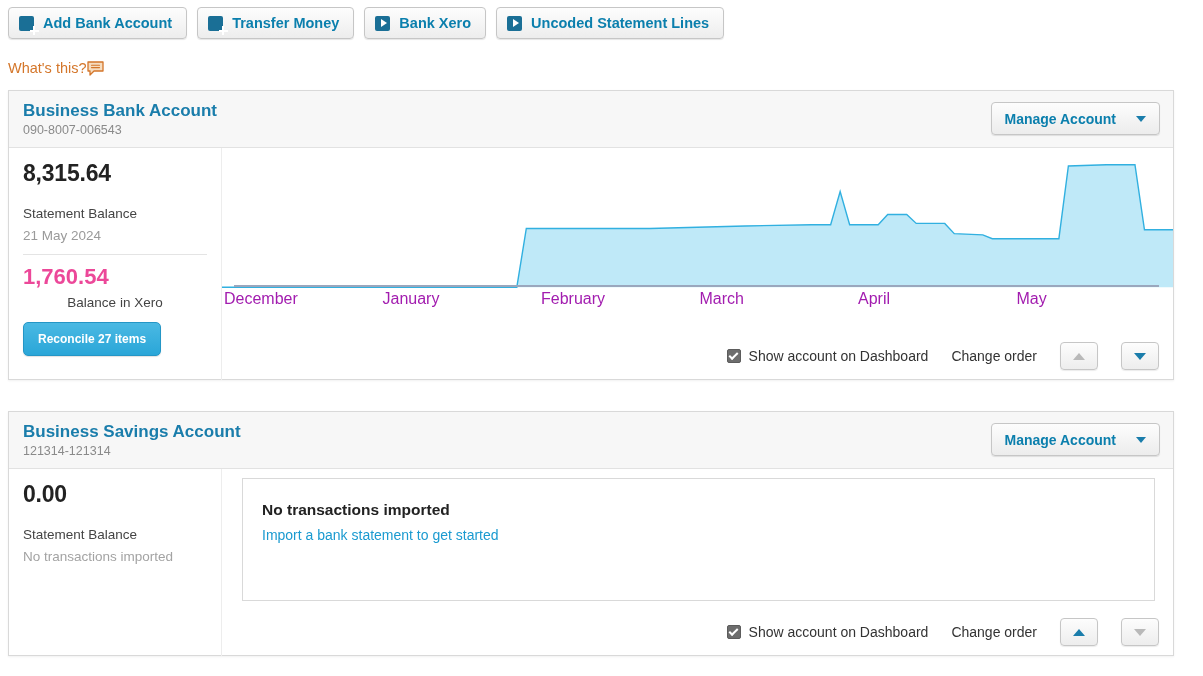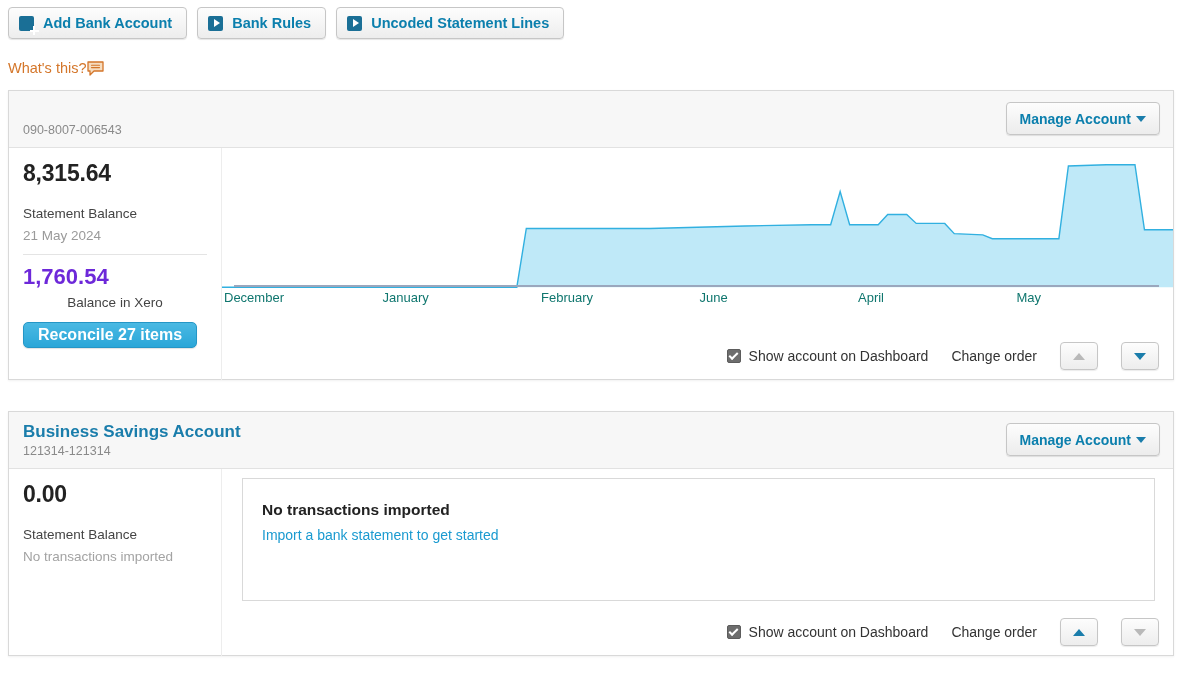--- a/index.html
+++ b/index.html
@@ -75,21 +75,21 @@
     position: absolute; left: 14px; top: 10px;
     color: #1a7dab; font-size: 17px; font-weight: bold;
     cursor: pointer;
   }
   .acct-num {
     position: absolute; left: 14px; top: 32px;
     color: #8a8a8a; font-size: 12.5px;
   }
   .manage-btn {
     position: absolute; right: 13px; top: 11px;
-    display: inline-flex; align-items: center; gap: 5px;
+    display: inline-flex; align-items: center; gap: 20px;
     height: 33px; padding: 0 13px;
     border: 1px solid #c6c6c6; border-radius: 4px;
     background: linear-gradient(to bottom, #fdfdfd 0%, #ececec 100%);
     box-shadow: 0 1px 1px rgba(0,0,0,.10);
     color: #0b7fad; font-size: 14px; font-weight: bold;
     cursor: pointer;
   }
   .caret-down {
     width: 0; height: 0;
     border-left: 5px solid transparent;
@@ -108,48 +108,48 @@
     padding: 12px 14px 0 14px;
   }
   .panel-body .divider-v {
     position: absolute; left: 212px; top: 0; bottom: 0;
     width: 1px; background: #ededed;
   }
   .bal-amount { font-size: 23px; font-weight: bold; color: #222; letter-spacing: -0.2px; }
   .bal-label  { font-size: 13.5px; color: #444; margin-top: 19px; }
   .bal-date   { font-size: 13.5px; color: #9a9a9a; margin-top: 7px; }
   .hr-thin { height: 1px; background: #e4e4e4; margin: 11px 0 9px 0; }
-  .bal-amount2 { font-size: 22px; font-weight: bold; color: #6d28d9; }
+  .bal-amount2 { font-size: 22px; font-weight: bold; color: #ec4899; }
   .bal-label2  { font-size: 13.5px; color: #444; margin-top: 5px; text-align: center; }
   .muted-note  { font-size: 13.5px; color: #a3a3a3; margin-top: 7px; }
 
   .reconcile-btn {
     display: inline-block; margin-top: 12px;
-    padding: 3px 14px; border-radius: 5px;
+    padding: 9px 14px; border-radius: 5px;
     background: linear-gradient(to bottom, #4ab9e3 0%, #2aa6d8 100%);
     border: 1px solid #2496c6;
-    color: #ffffff; font-size: 16px; font-weight: bold;
+    color: #ffffff; font-size: 12px; font-weight: bold;
     cursor: pointer; box-shadow: 0 1px 1px rgba(0,0,0,.12);
   }
 
   
   .chart-wrap {
     position: absolute; left: 213px; top: 0; right: 0; height: 188px;
   }
   .chart-svg { display: block; width: 100%; height: 145px; }
   .axis-line {
     position: absolute; left: 12px; right: 14px; top: 137px;
     height: 2px; background: #9aa7bd;
   }
   .month-row {
     position: absolute; left: 0; right: 0; top: 142px;
     display: flex;
   }
   .month-lbl {
-    flex: 1 1 0; font-size: 13px; color: #0f766e; padding-left: 2px;
+    flex: 1 1 0; font-size: 16px; color: #a21caf; padding-left: 2px;
   }
 
   
   .ctl-row {
     position: absolute; right: 14px; display: flex; align-items: center; gap: 23px;
   }
   #panel-1 .ctl-row { bottom: 10px; }
   #panel-2 .ctl-row { bottom: 10px; }
   .chk-wrap { display: inline-flex; align-items: center; gap: 8px; cursor: pointer; }
   .chkbox {
@@ -202,42 +202,49 @@
 
 <div class="toolbar">
   <div class="tbtn">
     <span class="tbtn-ico">
         <span class="ico-plus"></span>
       </span>
     <span>Add Bank Account</span>
   </div>
   <div class="tbtn">
     <span class="tbtn-ico">
+        <span class="ico-plus"></span>
+      </span>
+    <span>Transfer Money</span>
+  </div>
+  <div class="tbtn">
+    <span class="tbtn-ico">
         <span class="ico-play"></span>
       </span>
-    <span>Bank Rules</span>
+    <span>Bank Xero</span>
   </div>
   <div class="tbtn">
     <span class="tbtn-ico">
         <span class="ico-play"></span>
       </span>
     <span>Uncoded Statement Lines</span>
   </div>
 </div>
 
 <div class="whats">
   <span>What's this?</span>
   <svg class="bubble-icon" width="17" height="15" viewBox="0 0 17 15">
     <path d="M1,1 H16 V10 H7 L3,14 V10 H1 Z" fill="#f6ddc0" stroke="#d4762a" stroke-width="1.3" stroke-linejoin="round"></path>
     <path d="M4.5,4.2 H12.5 M4.5,6.6 H12.5" stroke="#d4762a" stroke-width="1.1" stroke-linecap="round"></path>
   </svg>
 </div>
 
 <div class="panel" id="panel-1">
   <div class="panel-head">
+    <div class="acct-name">Business Bank Account</div>
     <div class="acct-num">090-8007-006543</div>
     <div class="manage-btn">
       <span>Manage Account</span>
       <span class="caret-down"></span>
     </div>
   </div>
 
   <div class="panel-body">
     <div class="divider-v"></div>
 
@@ -254,21 +261,21 @@
     <div class="chart-wrap">
       <svg class="chart-svg" viewBox="0 0 120 100" preserveAspectRatio="none">
         <polygon id="chart-area" fill="#bfe9f8" points="0.00,96 0.00,96.00 37.20,96.00 38.40,55.52 54.00,55.52 66.00,53.76 74.40,52.88 76.80,52.88 78.00,30.00 79.20,52.88 82.80,52.88 84.00,45.84 86.40,45.84 87.60,52.00 91.20,52.00 92.40,59.04 96.00,59.92 97.20,62.56 104.40,62.56 105.60,62.56 106.80,12.40 111.60,11.52 115.20,11.52 116.40,56.40 124.80,56.40 126.00,58.16 128.40,66.96 134.40,66.96 135.60,69.60 141.60,69.60 144.00,69.60 144.00,96"></polygon>
         <polyline id="chart-line" fill="none" stroke="#31b0e0" stroke-width="1.4" vector-effect="non-scaling-stroke" points="0.00,96.00 37.20,96.00 38.40,55.52 54.00,55.52 66.00,53.76 74.40,52.88 76.80,52.88 78.00,30.00 79.20,52.88 82.80,52.88 84.00,45.84 86.40,45.84 87.60,52.00 91.20,52.00 92.40,59.04 96.00,59.92 97.20,62.56 104.40,62.56 105.60,62.56 106.80,12.40 111.60,11.52 115.20,11.52 116.40,56.40 124.80,56.40 126.00,58.16 128.40,66.96 134.40,66.96 135.60,69.60 141.60,69.60 144.00,69.60"></polyline>
       </svg>
       <div class="axis-line"></div>
       <div class="month-row" id="month-row">
           <div class="month-lbl">December</div>
           <div class="month-lbl">January</div>
           <div class="month-lbl">February</div>
-          <div class="month-lbl">June</div>
+          <div class="month-lbl">March</div>
           <div class="month-lbl">April</div>
           <div class="month-lbl">May</div>
         </div>
     </div>
 
     <div class="ctl-row">
       <span class="chk-wrap">
         <span class="chkbox">
             <span class="chk-mark"></span>
           </span>

